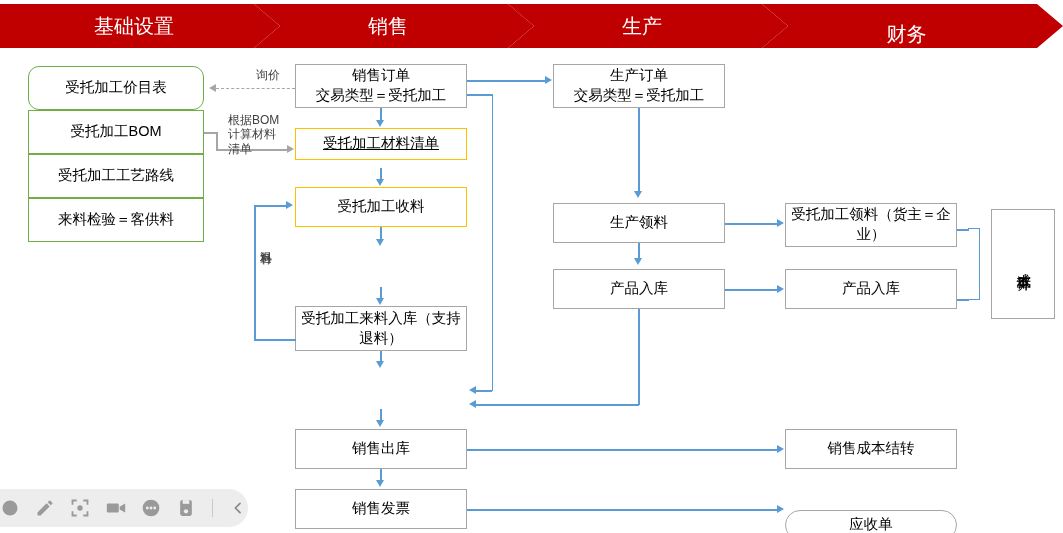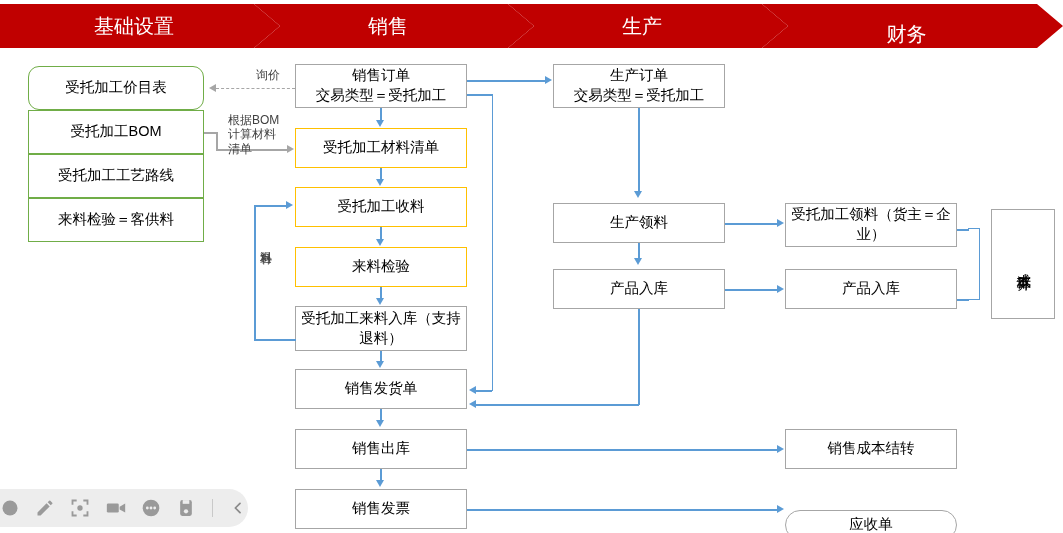--- a/index.html
+++ b/index.html
@@ -178,34 +178,28 @@
     <span>受托加工工艺路线</span>
   </div>
   <div class="node green" style="left:28px; top:198px; width:176px; height:44px;">
     <span>来料检验＝客供料</span>
   </div>
 
   <div class="node gray" style="left:295px; top:64px; width:172px; height:44px;">
     <span style="white-space:pre-line;">销售订单
 交易类型＝受托加工</span>
   </div>
-  <div class="node orange" style="left:295px; top:128px; width:172px; height:40px;">
+  <div class="node orange" style="left:295px; top:128px; width:172px; height:32px;text-decoration:underline;">
     <span>受托加工材料清单</span>
   </div>
   <div class="node orange" style="left:295px; top:187px; width:172px; height:40px;">
     <span>受托加工收料</span>
   </div>
-  <div class="node orange" style="left:295px; top:247px; width:172px; height:40px;">
-    <span>来料检验</span>
-  </div>
   <div class="node gray" style="left:295px; top:306px; width:172px; height:45px;">
     <span>受托加工来料入库（支持退料）</span>
-  </div>
-  <div class="node gray" style="left:295px; top:369px; width:172px; height:40px;">
-    <span>销售发货单</span>
   </div>
   <div class="node gray" style="left:295px; top:429px; width:172px; height:40px;">
     <span>销售出库</span>
   </div>
   <div class="node gray" style="left:295px; top:489px; width:172px; height:40px;">
     <span>销售发票</span>
   </div>
 
   <div class="node gray" style="left:553px; top:64px; width:172px; height:44px;">
     <span style="white-space:pre-line;">生产订单

